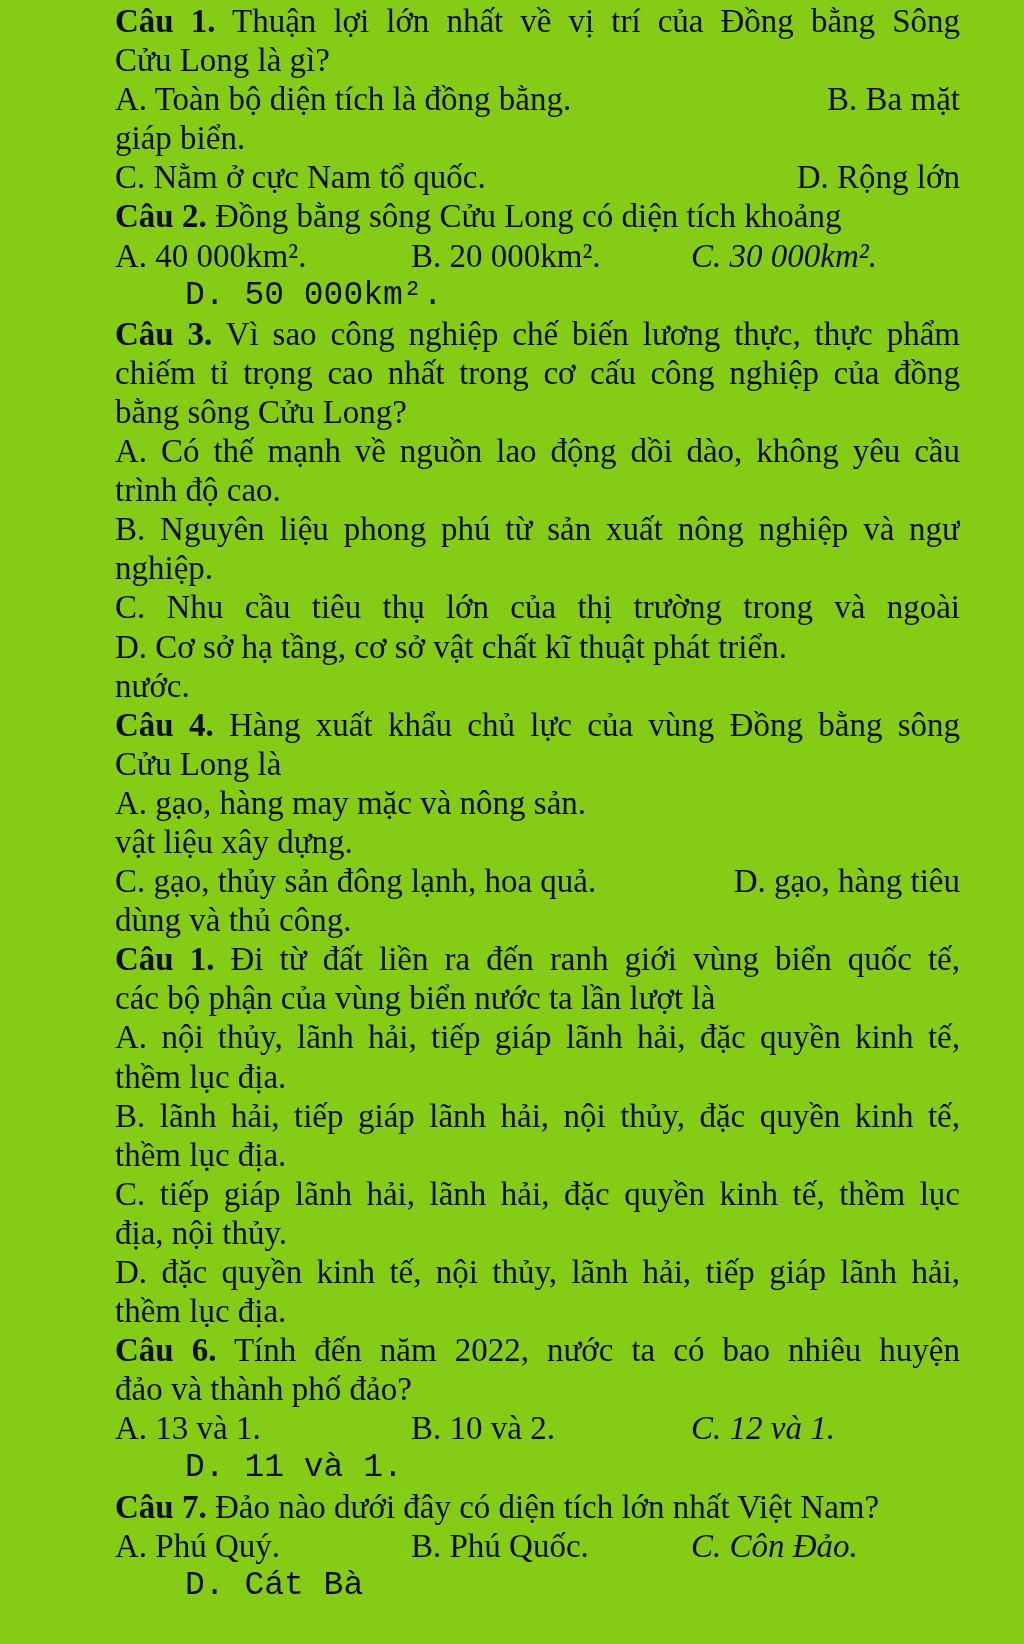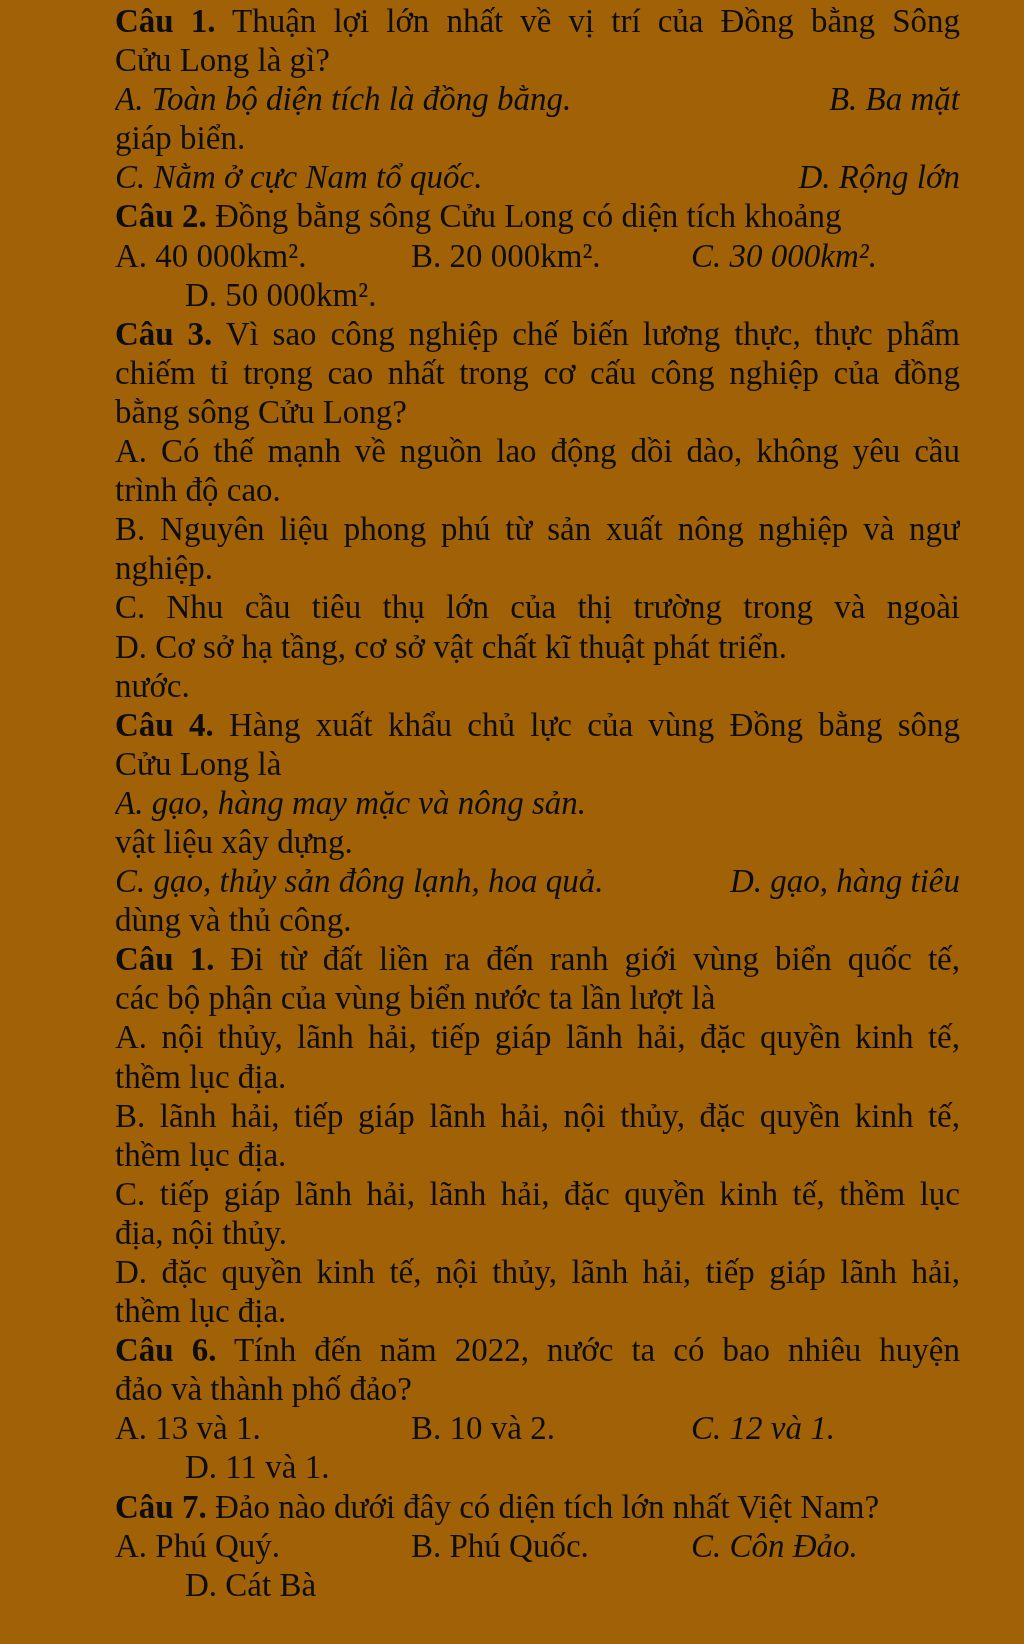--- a/index.html
+++ b/index.html
@@ -1,48 +1,48 @@
 <!DOCTYPE html>
 <html><head>
 <meta charset="utf-8">
 <style>
   html, body { margin: 0; padding: 0; background: #e9e9e9; }
   .page {
     position: relative;
     width: 1024px;
     height: 1644px;
     margin: 0 auto;
-    background: #a16207;
+    background: #84cc16;
     overflow: hidden;
     box-sizing: border-box;
     padding: 2px 64px 0 115px;
     color: #0d0d0d;
     font-family: "Liberation Serif", "DejaVu Serif", serif;
     font-size: 33px;
     line-height: 39.1px;
   }
   .q { margin: 0; padding: 0; }
   .ln {
     height: 39.1px;
     overflow: hidden;
     white-space: normal;
   }
   
   .ln.j { text-align: justify; text-align-last: justify; }
   
   .ln.sp { display: flex; justify-content: space-between; }
-  .ln.sp span { white-space: nowrap; font-style: italic; }
+  .ln.sp span { white-space: nowrap; }
   
   .ln.c3 { position: relative; white-space: nowrap; }
   .ln.c3 span { position: absolute; top: 0; white-space: nowrap; }
   .ln.c3 span:nth-child(1) { left: 0; }
   .ln.c3 span:nth-child(2) { left: 296px; }
   .ln.c3 span:nth-child(3) { left: 576px; font-style: italic; }
   
-  .ln.ind { padding-left: 70px; }
+  .ln.ind { padding-left: 70px; font-family: Liberation Mono, monospace; }
   .b { font-weight: 700; }
 </style>
 </head>
 <body>
 
 <div class="page">
 
   <section class="q">
     <div class="ln j"><span class="b">Câu 1.</span> <span>Thuận lợi lớn nhất về vị trí của Đồng bằng Sông</span></div>
     <div class="ln">Cửu Long là gì?</div>

